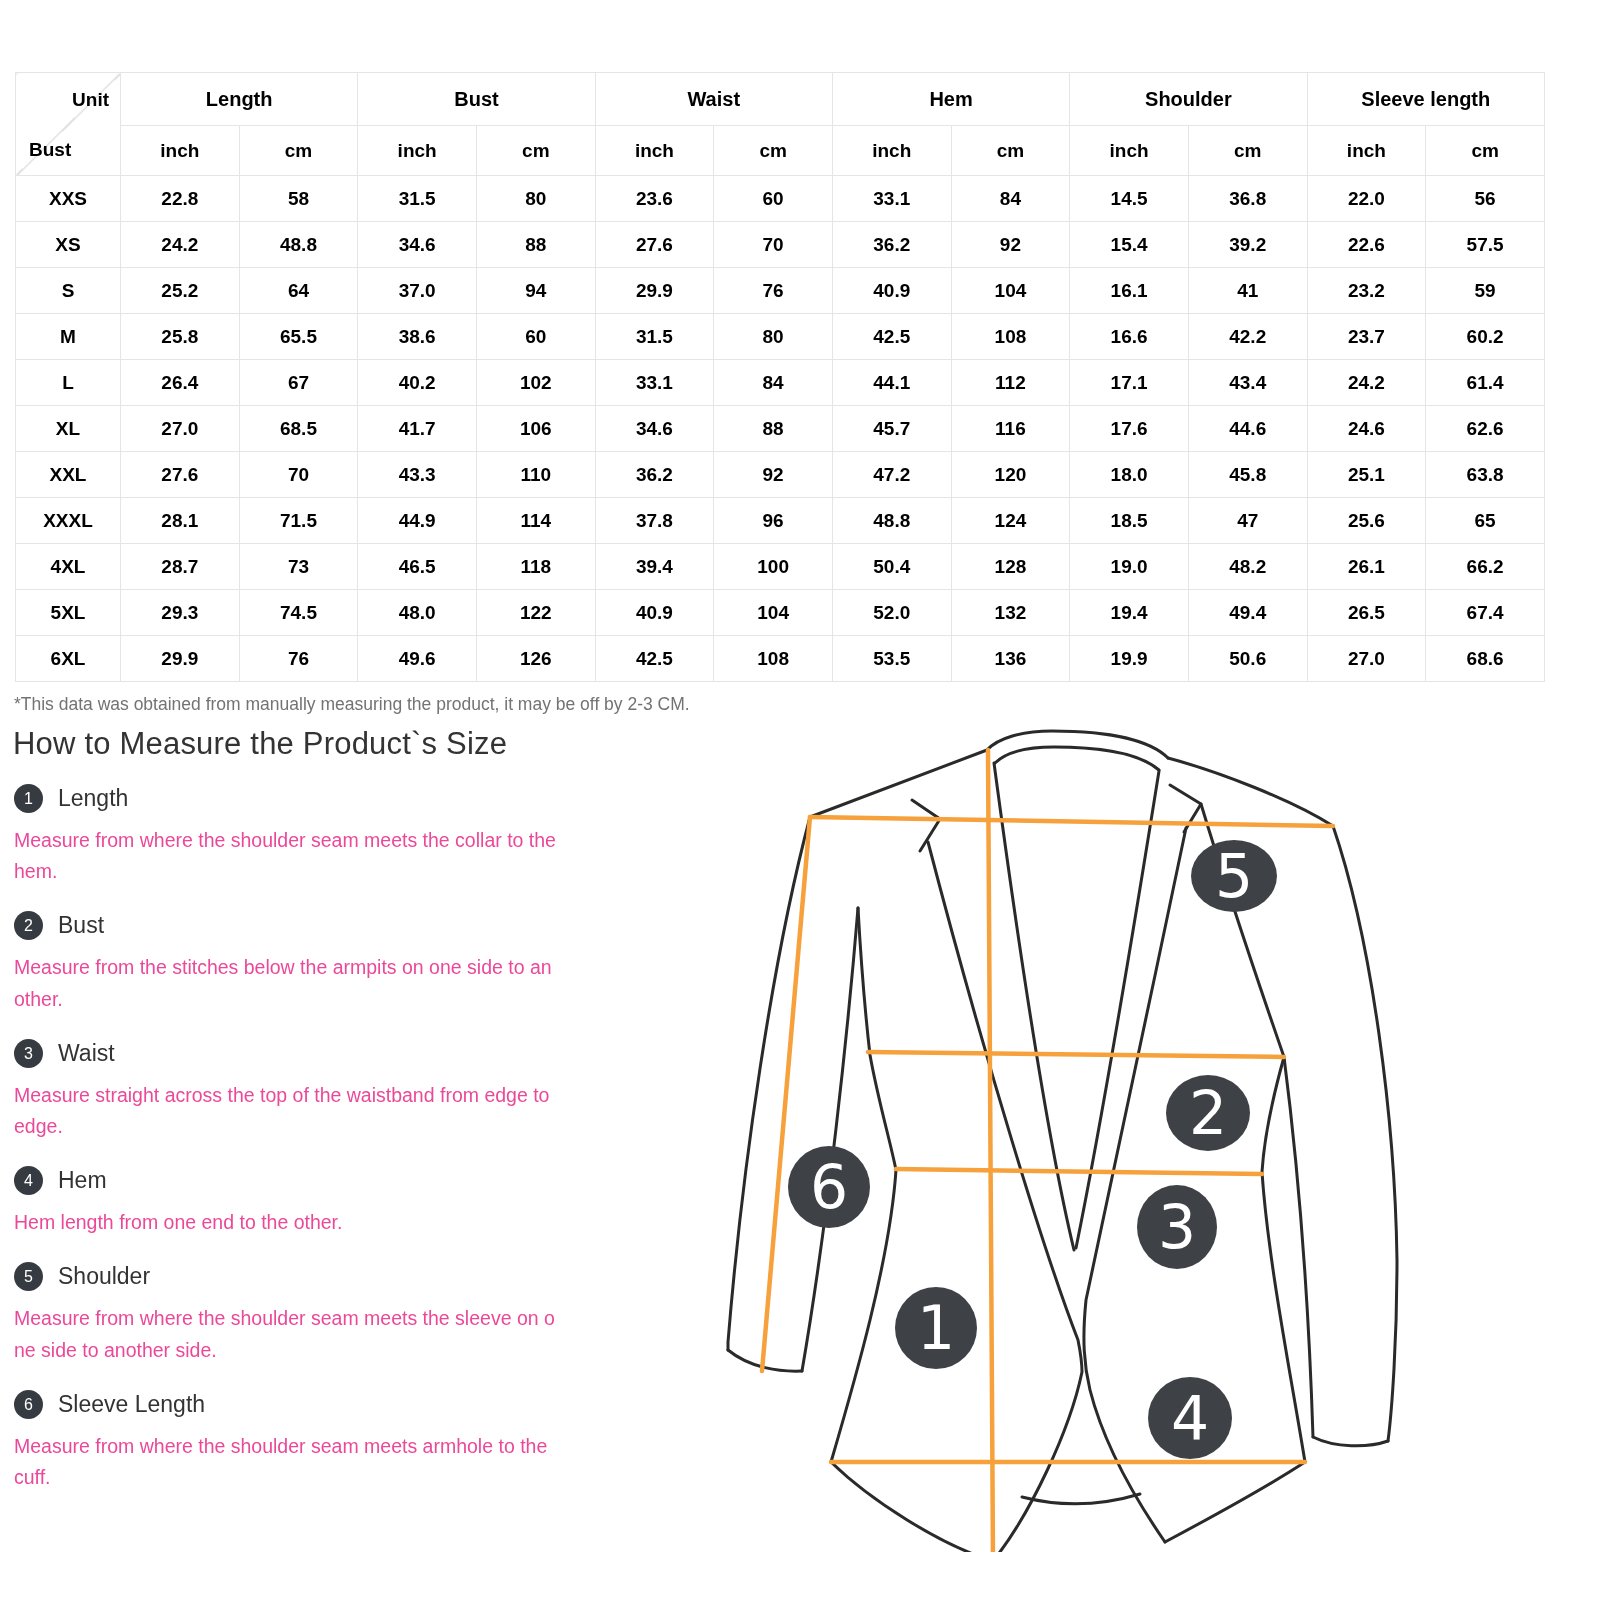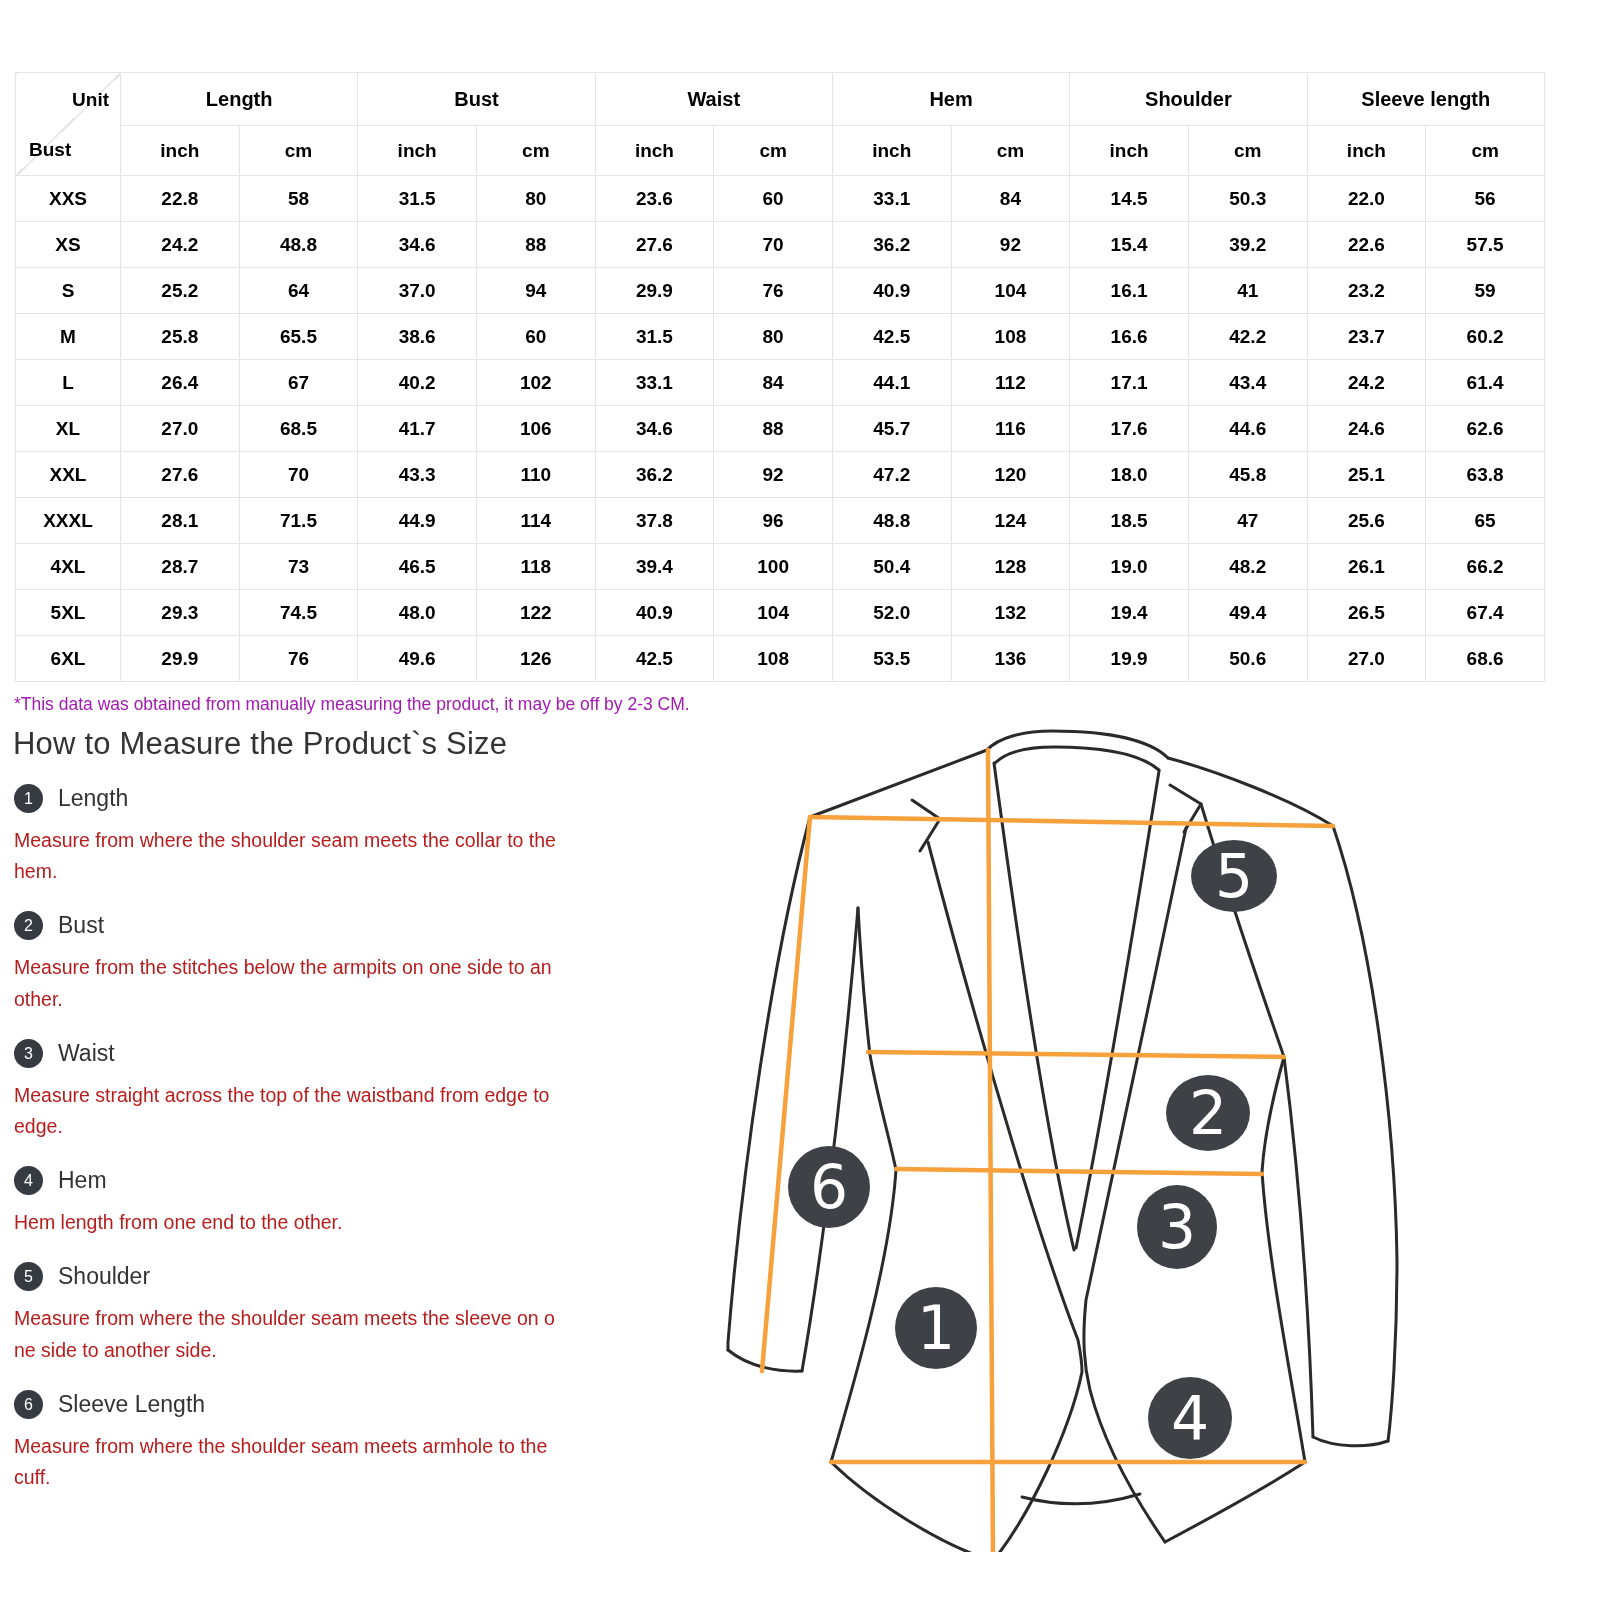--- a/index.html
+++ b/index.html
@@ -19,33 +19,33 @@
 
   th.corner { position:relative; padding:0;
     background-image:linear-gradient(to bottom right,
       #fff calc(50% - 0.8px), #e0e0e2 calc(50% - 0.8px),
       #e0e0e2 calc(50% + 0.8px), #fff calc(50% + 0.8px)); }
   th.corner .unit  { position:absolute; top:16px; right:11px; font-size:19px; }
   th.corner .size  { position:absolute; bottom:14px; left:13px; font-size:19px; }
 
   
   .footnote { position:absolute; left:14px; top:694px; font-size:17.5px;
-    color:#a21caf; font-weight:400; }
+    color:#737373; font-weight:400; }
   .guide-heading { position:absolute; left:13px; top:726px; font-size:31px;
     color:#333; font-weight:400; letter-spacing:0.2px; }
 
   
   .guide-list { position:absolute; left:14px; top:784px; width:580px; }
   .guide-item { margin-bottom:24px; }
   .item-head { display:flex; align-items:center; gap:15px; }
   .badge { flex:0 0 auto; width:29px; height:29px; border-radius:50%;
     background:#363b42; color:#fff; font-size:16px; line-height:29px;
     text-align:center; font-weight:400; }
   .item-title { font-size:23px; color:#333; font-weight:400; }
-  .item-desc { margin-top:12px; font-size:19.5px; color:#b91c1c;
+  .item-desc { margin-top:12px; font-size:19.5px; color:#ec4899;
     line-height:1.6; white-space:pre-line; font-weight:400; }
 
   
   svg.diagram { position:absolute; left:700px; top:700px; }
   .badge-num { font-family:"DejaVu Sans","Liberation Sans",sans-serif;
     font-weight:400; fill:#fff; }
 </style>
 </head>
 <body>
 
@@ -100,21 +100,21 @@
     <th class="size-cell">XXS</th>
   <td>22.8</td>
           <td>58</td>
           <td>31.5</td>
           <td>80</td>
           <td>23.6</td>
           <td>60</td>
           <td>33.1</td>
           <td>84</td>
           <td>14.5</td>
-          <td>50.3</td>
+          <td>36.8</td>
           <td>22.0</td>
           <td>56</td>
         </tr>
         <tr>
     <th class="size-cell">XS</th>
   <td>24.2</td>
           <td>48.8</td>
           <td>34.6</td>
           <td>88</td>
           <td>27.6</td>

